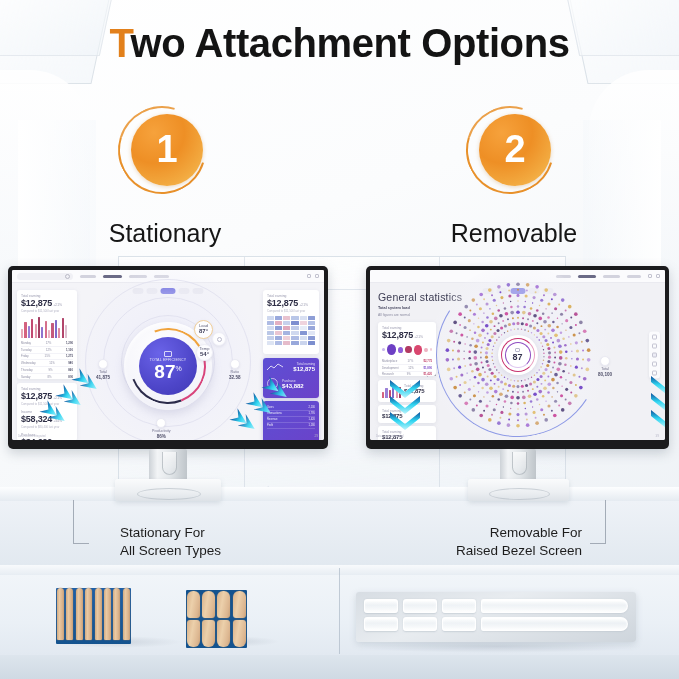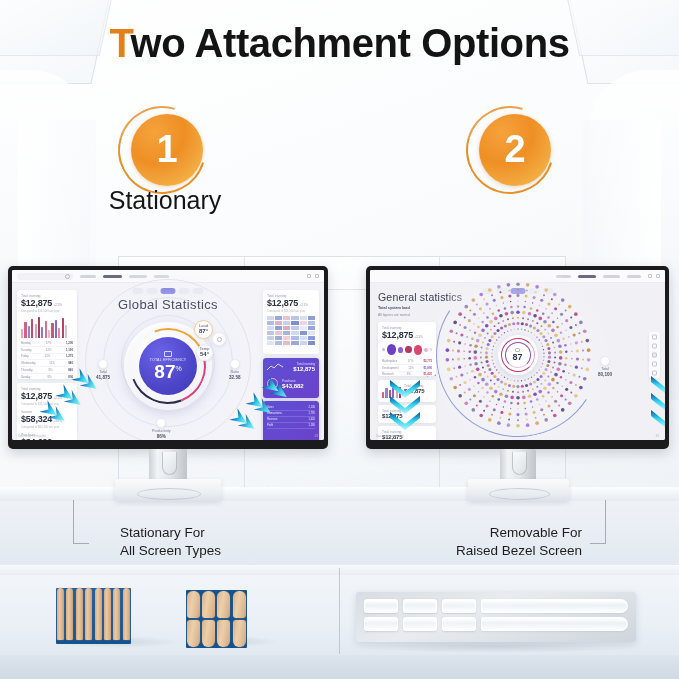--- a/index.html
+++ b/index.html
@@ -115,21 +115,21 @@
     margin-top: -2px;
   }
 
   .opt-label {
     position: absolute;
     width: 240px;
     text-align: center;
     font-size: 25px;
     font-weight: normal;
     color: #161616;
-    top: 186px;
+    top: 219px;
   }
   .opt-label.one { left: 45px; }
   .opt-label.two { left: 394px; }
 
   
   .monitor { position: absolute; }
   .mon-frame {
     position: absolute;
     border-radius: 5px;
     background: #1b1b1d;
@@ -544,20 +544,21 @@
     </div>
   </div>
   <div class="opt-label one">Stationary</div>
 
   <div class="badge-wrap two">
     <div class="badge-ring"></div>
     <div class="badge-circle">
       <span class="badge-num">2</span>
     </div>
   </div>
+  <div class="opt-label two">Removable</div>
 
   <div class="monitor mon-left">
     <div class="mon-frame">
       <div class="mon-screen">
         <div class="dash">
 
           <div class="dash-topbar">
             <div class="dash-search"></div>
             <div class="dash-nav">
               <span style="width:16px"></span>
@@ -578,21 +579,20 @@
             <b></b>
             <b></b>
           </div>
 
           <div class="swirl">
             <div class="swirl-ring" style="left:12px; top:12px; right:12px; bottom:12px;"></div>
             <div class="swirl-ring" style="left:30px; top:30px; right:30px; bottom:30px;"></div>
             <div class="swirl-ring" style="left:48px; top:48px; right:48px; bottom:48px;"></div>
           </div>
 
-          <div class="dash-title">Global Statistics</div>
 
           <div class="gauge">
             <div class="gauge-outer">
               <div class="gauge-arc"></div>
               <div class="gauge-inner">
                 <div class="gauge-ic"></div>
                 <div class="gauge-cap">TOTAL EFFICIENCY</div>
                 <div class="gauge-val"><span>87</span><sup>%</sup></div>
               </div>
             </div>

